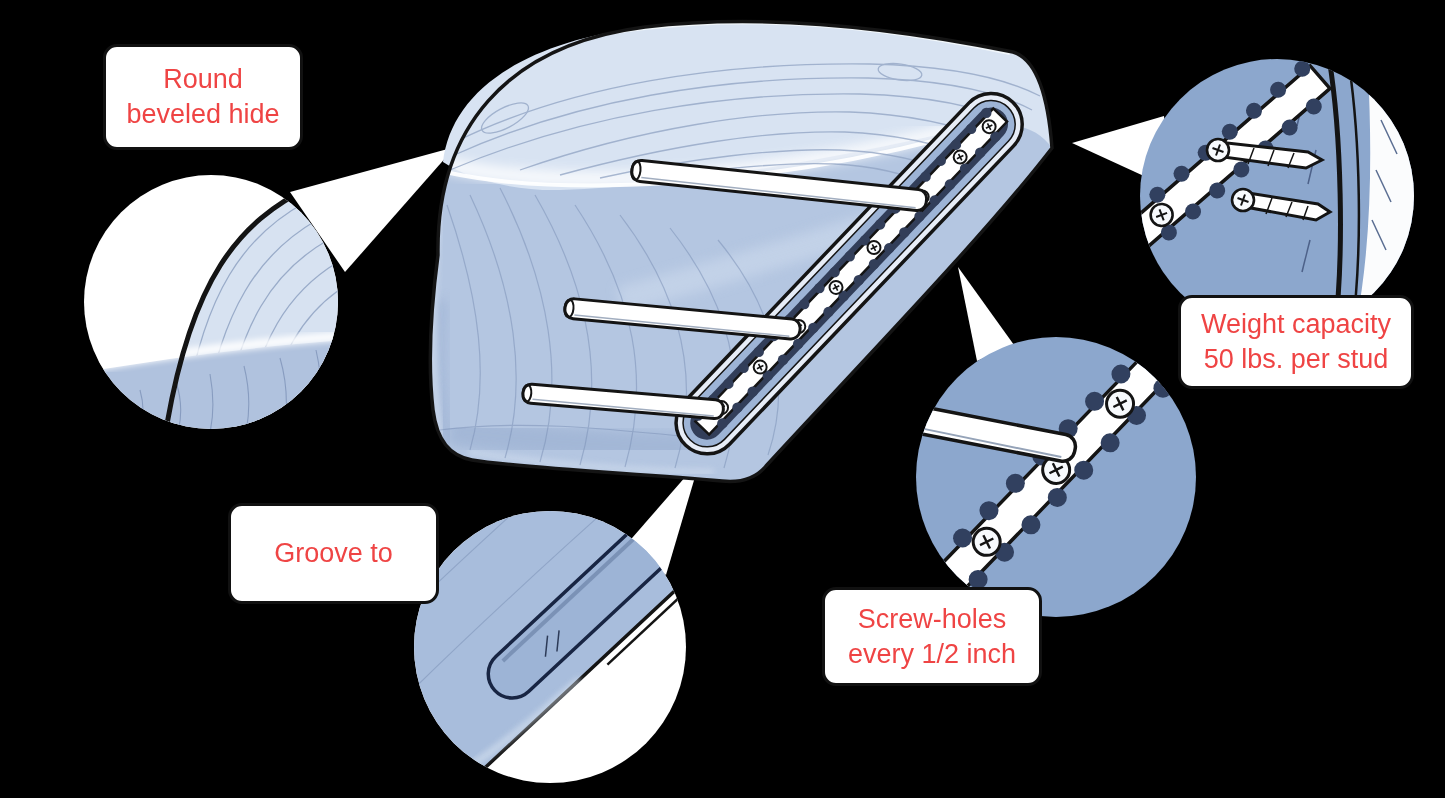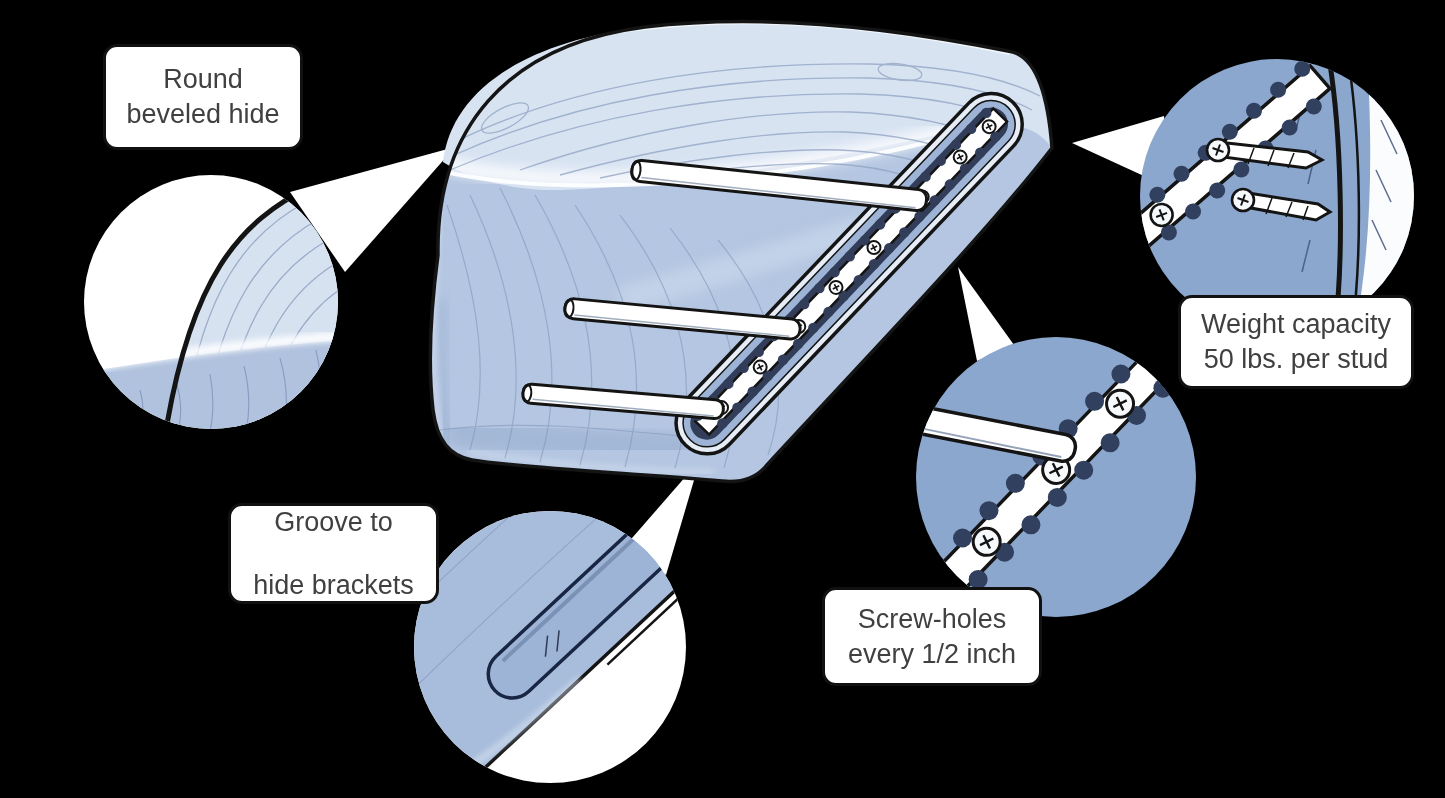--- a/index.html
+++ b/index.html
@@ -1,21 +1,21 @@
 <!DOCTYPE html>
 <html><head>
 <meta charset="utf-8">
 <style>
   html,body{margin:0;padding:0;background:#000;}
   .stage{position:relative;width:1445px;height:798px;overflow:hidden;background:#000;
          font-family:"Liberation Sans",sans-serif;}
   .stage svg{position:absolute;left:0;top:0;}
   .callout{position:absolute;background:#fff;border:3px solid #111;border-radius:14px;
            display:flex;flex-direction:column;justify-content:center;align-items:center;
-           color:#404040;text-align:center;box-sizing:border-box;}
+           color:#ef4444;text-align:center;box-sizing:border-box;}
   .callout .l{font-size:27px;line-height:35px;white-space:nowrap;}
 </style>
 </head>
 <body>
 
 <div class="stage">
 
 <svg width="1445" height="798" viewBox="0 0 1445 798">
   <defs>
     <clipPath id="cpShelf">
@@ -319,21 +319,20 @@
     </g>
   </g>
 </svg>
 
   <div class="callout" style="left:103px;top:44px;width:200px;height:106px;">
     <div class="l">Round</div>
     <div class="l">beveled hide</div>
   </div>
   <div class="callout" style="left:228px;top:503px;width:211px;height:101px;gap:28px;">
     <div class="l">Groove to</div>
-    <div class="l">hide brackets</div>
   </div>
   <div class="callout" style="left:822px;top:587px;width:220px;height:99px;">
     <div class="l">Screw-holes</div>
     <div class="l">every 1/2 inch</div>
   </div>
   <div class="callout" style="left:1178px;top:295px;width:236px;height:94px;">
     <div class="l">Weight capacity</div>
     <div class="l">50 lbs. per stud</div>
   </div>
 

